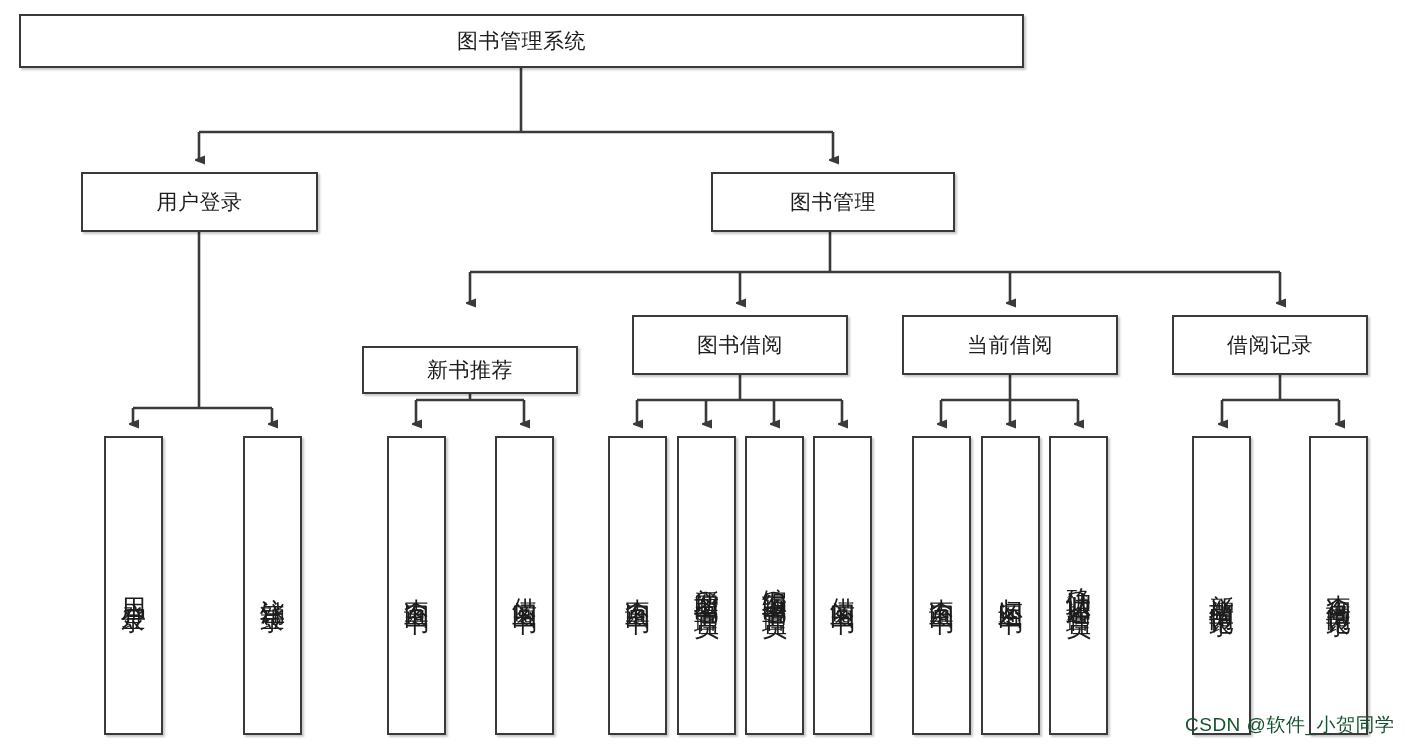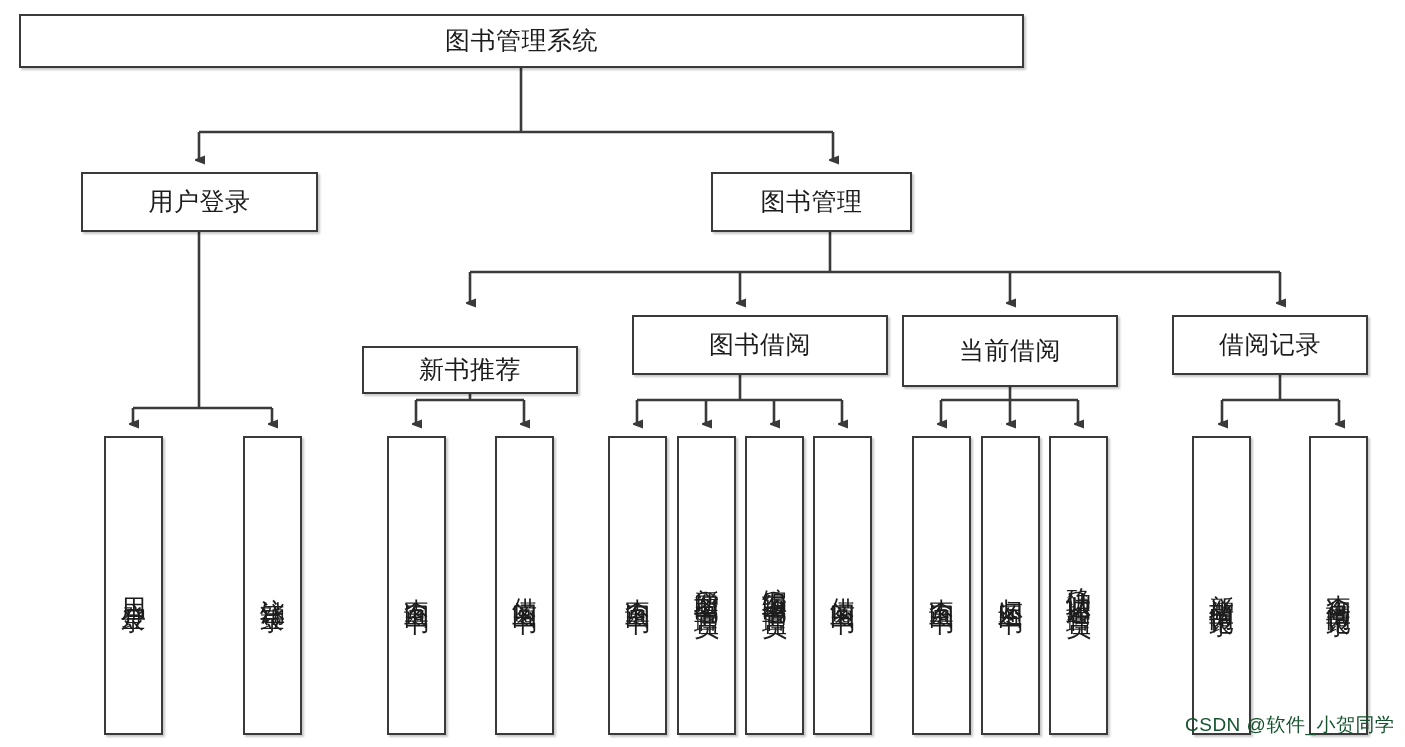--- a/index.html
+++ b/index.html
@@ -39,21 +39,21 @@
     z-index: 3;
   }
   .node-label {
     color: #1c1c1c;
     text-align: center;
     line-height: 1.18;
     letter-spacing: 0.5px;
     white-space: nowrap;
   }
   .node.horiz .node-label {
-    font-size: 25px;
+    font-size: 21px;
   }
   .node.vert {
     align-items: center;
     justify-content: center;
   }
   .node.vert .node-label {
     writing-mode: vertical-rl;
     text-orientation: upright;
     font-size: 25px;
     letter-spacing: 4px;
@@ -127,31 +127,31 @@
     </g>
   </svg>
 
   <div class="node horiz" style="left:19px; top:14px; width:1005px; height:54px;">
     <span class="node-label">图书管理系统</span>
   </div>
 
   <div class="node horiz" style="left:81px; top:172px; width:237px; height:60px;">
     <span class="node-label">用户登录</span>
   </div>
-  <div class="node horiz" style="left:711px; top:172px; width:201px; height:60px;">
+  <div class="node horiz" style="left:711px; top:172px; width:244px; height:60px;">
     <span class="node-label">图书管理</span>
   </div>
 
   <div class="node horiz" style="left:362px; top:315px; width:216px; height:48px;margin-top:31px;">
     <span class="node-label">新书推荐</span>
   </div>
-  <div class="node horiz" style="left:632px; top:315px; width:256px; height:60px;">
+  <div class="node horiz" style="left:632px; top:315px; width:216px; height:60px;">
     <span class="node-label">图书借阅</span>
   </div>
-  <div class="node horiz" style="left:902px; top:315px; width:216px; height:72px;">
+  <div class="node horiz" style="left:902px; top:315px; width:216px; height:60px;">
     <span class="node-label">当前借阅</span>
   </div>
   <div class="node horiz" style="left:1172px; top:315px; width:196px; height:60px;">
     <span class="node-label">借阅记录</span>
   </div>
 
   <div class="node vert" style="left:104px; top:436px; width:59px; height:299px;">
     <span class="node-label">用户登录</span>
   </div>
   <div class="node vert" style="left:243px; top:436px; width:59px; height:299px;">

